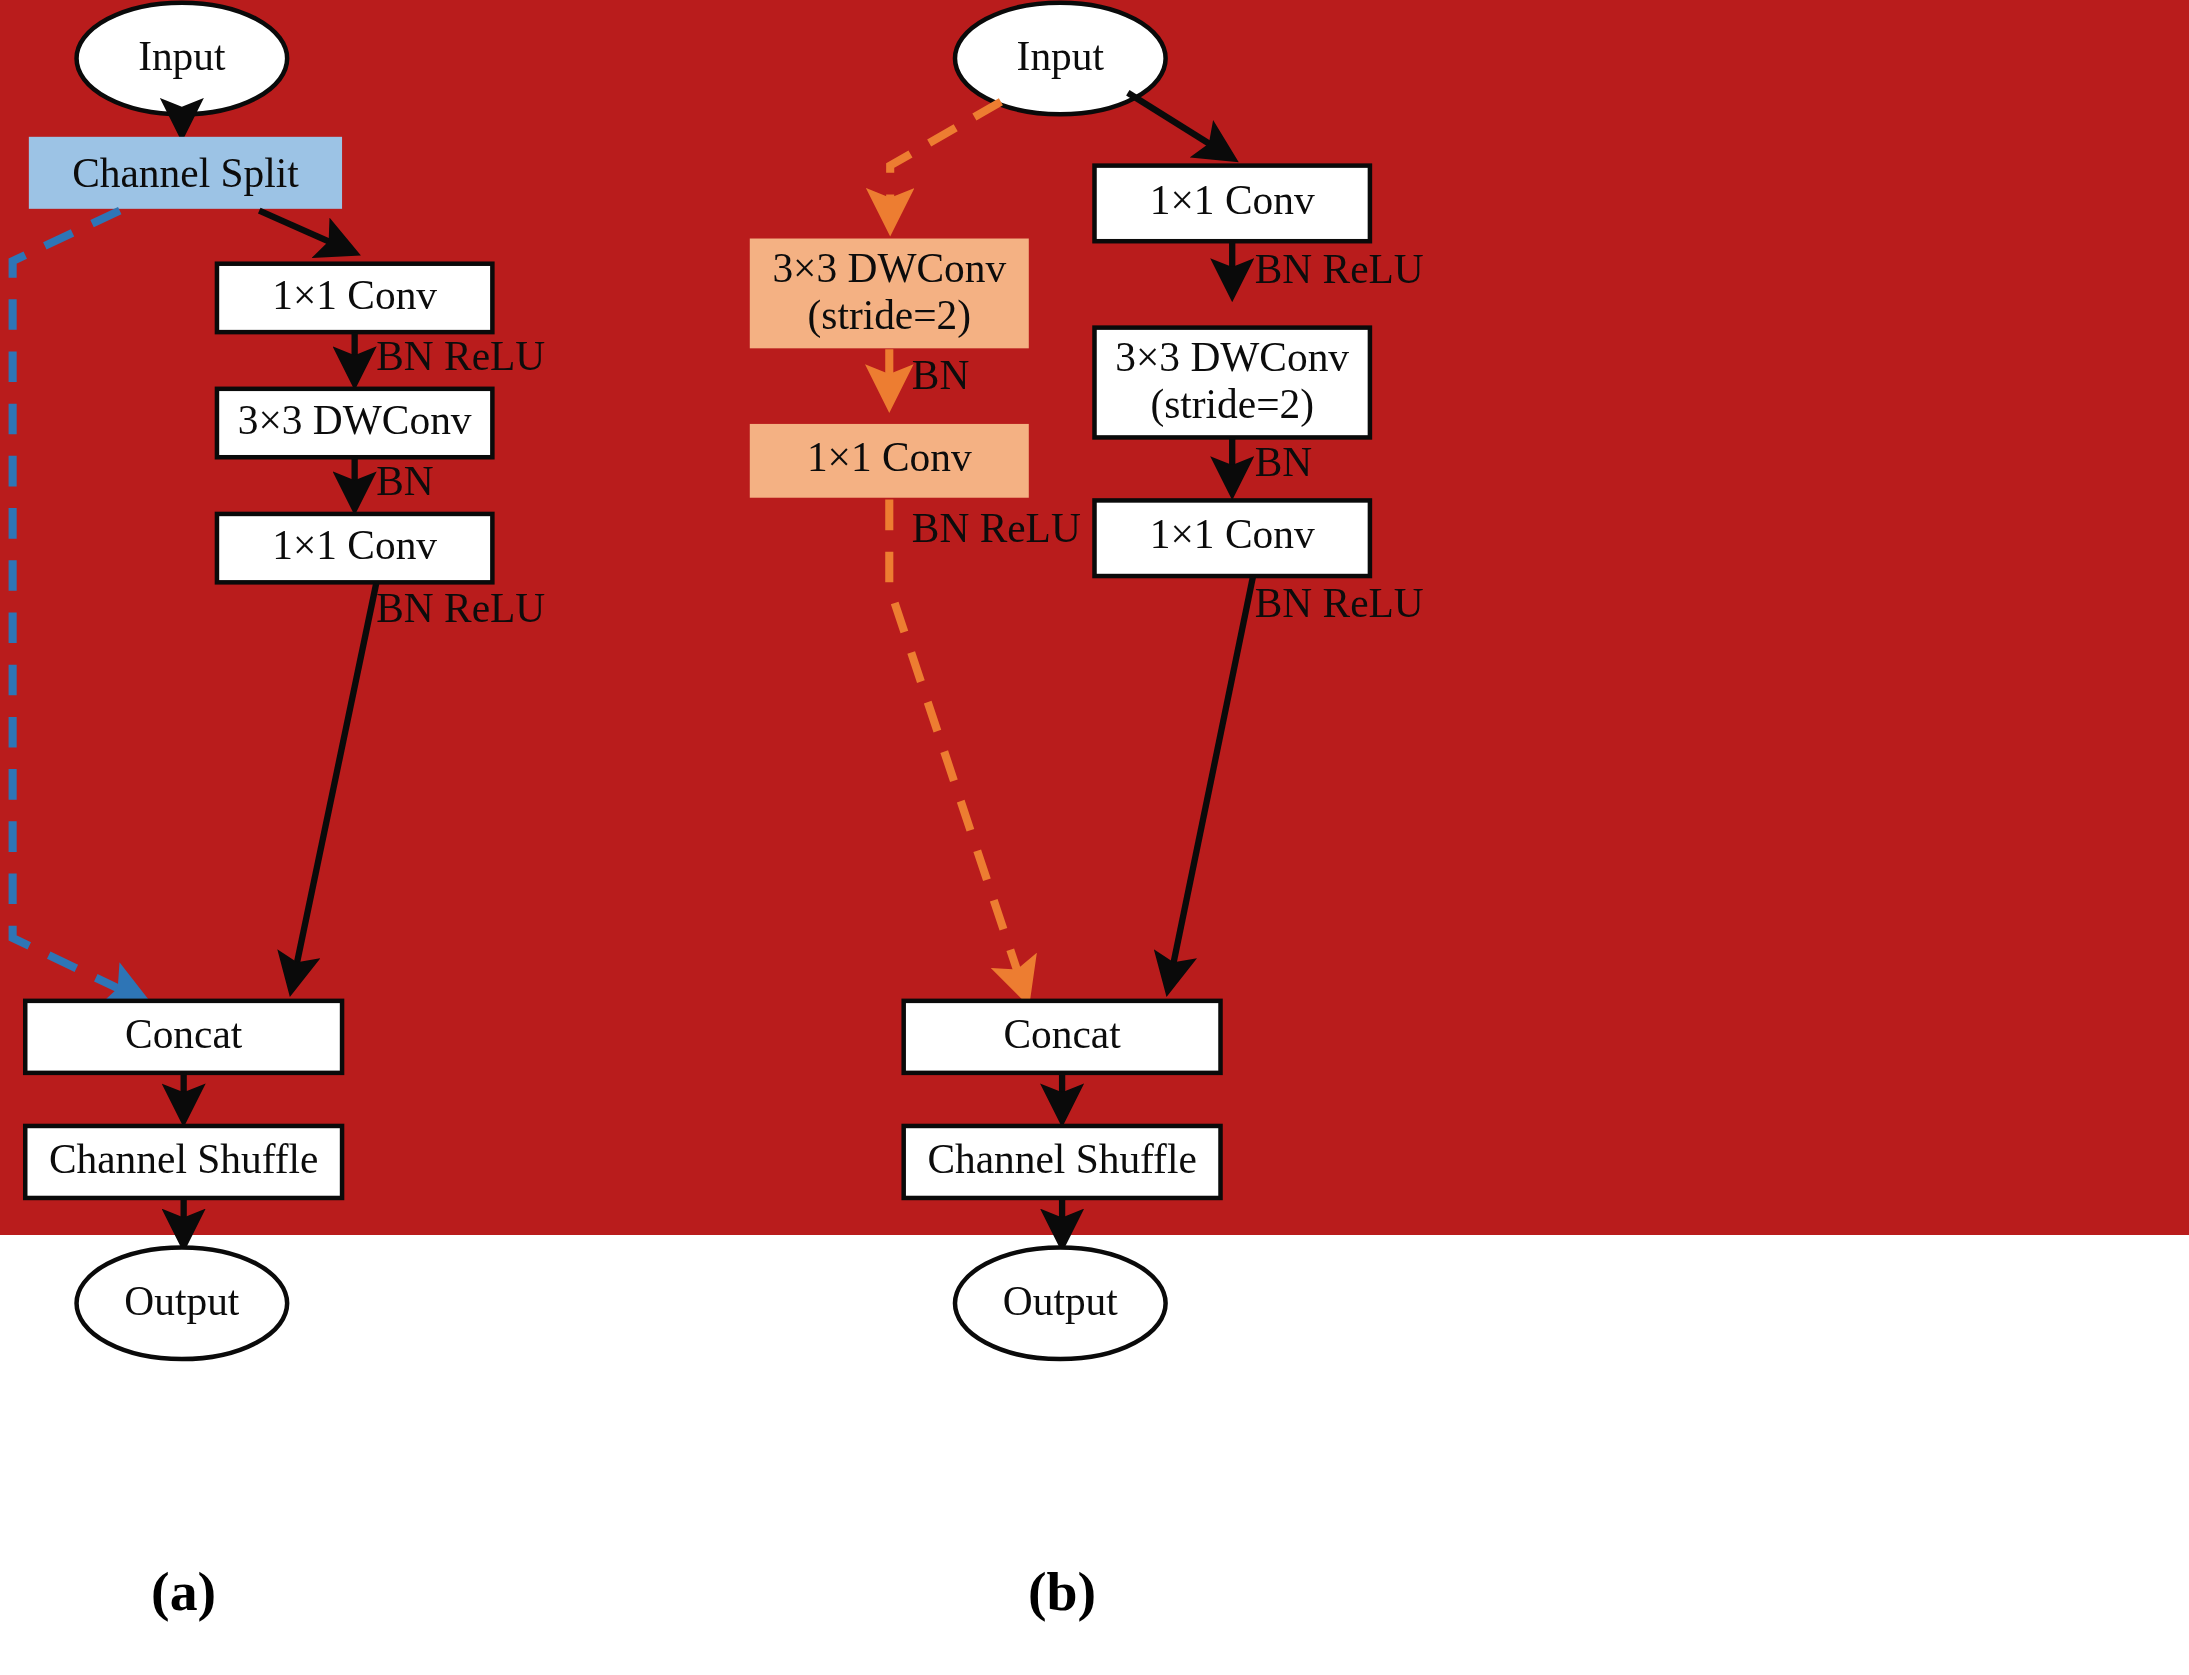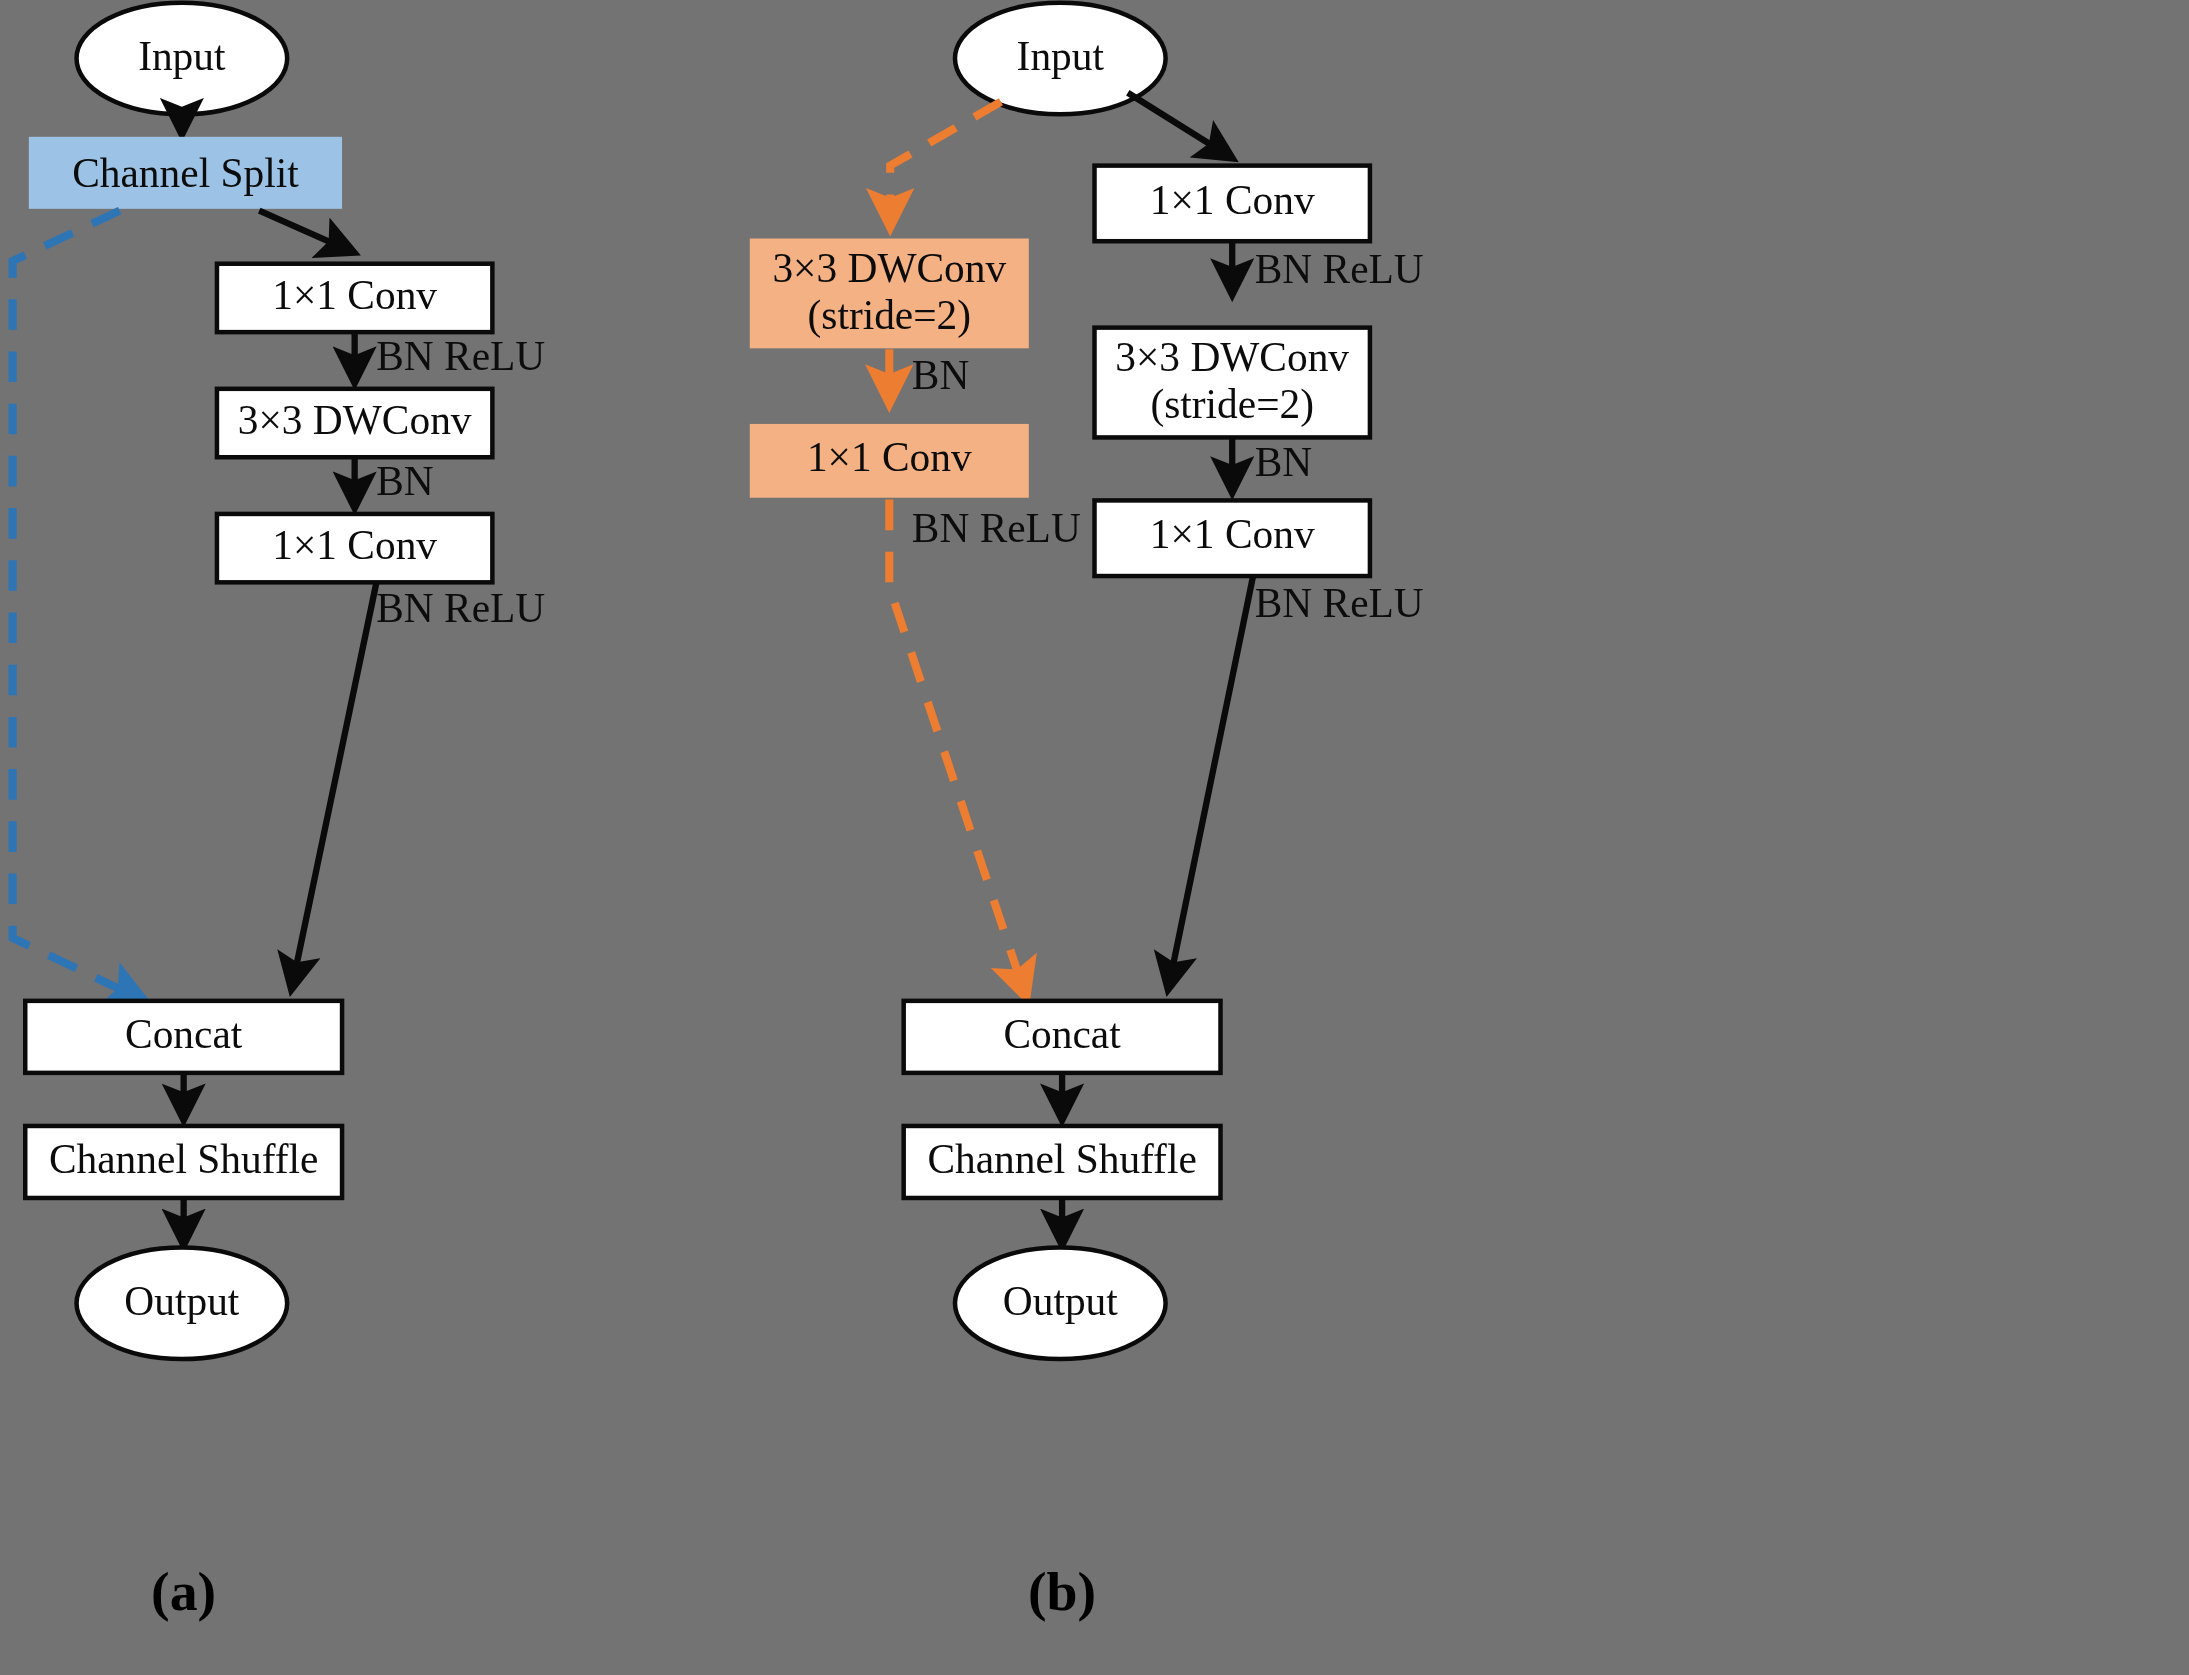--- a/index.html
+++ b/index.html
@@ -9,22 +9,22 @@
   }
   body {
     width: 2189px;
     height: 1675px;
     font-family: "Liberation Serif", "DejaVu Serif", serif;
     overflow: hidden;
   }
   #figure {
     position: relative;
     width: 2189px;
-    height: 1675px;
-    background: #737373;
+    height: 1235px;
+    background: #b91c1c;
   }
   svg.canvas {
     position: absolute;
     top: 0;
     left: 0;
     width: 2189px;
     height: 1675px;
   }
   .node-label {
     font-family: "Liberation Serif", "DejaVu Serif", serif;

